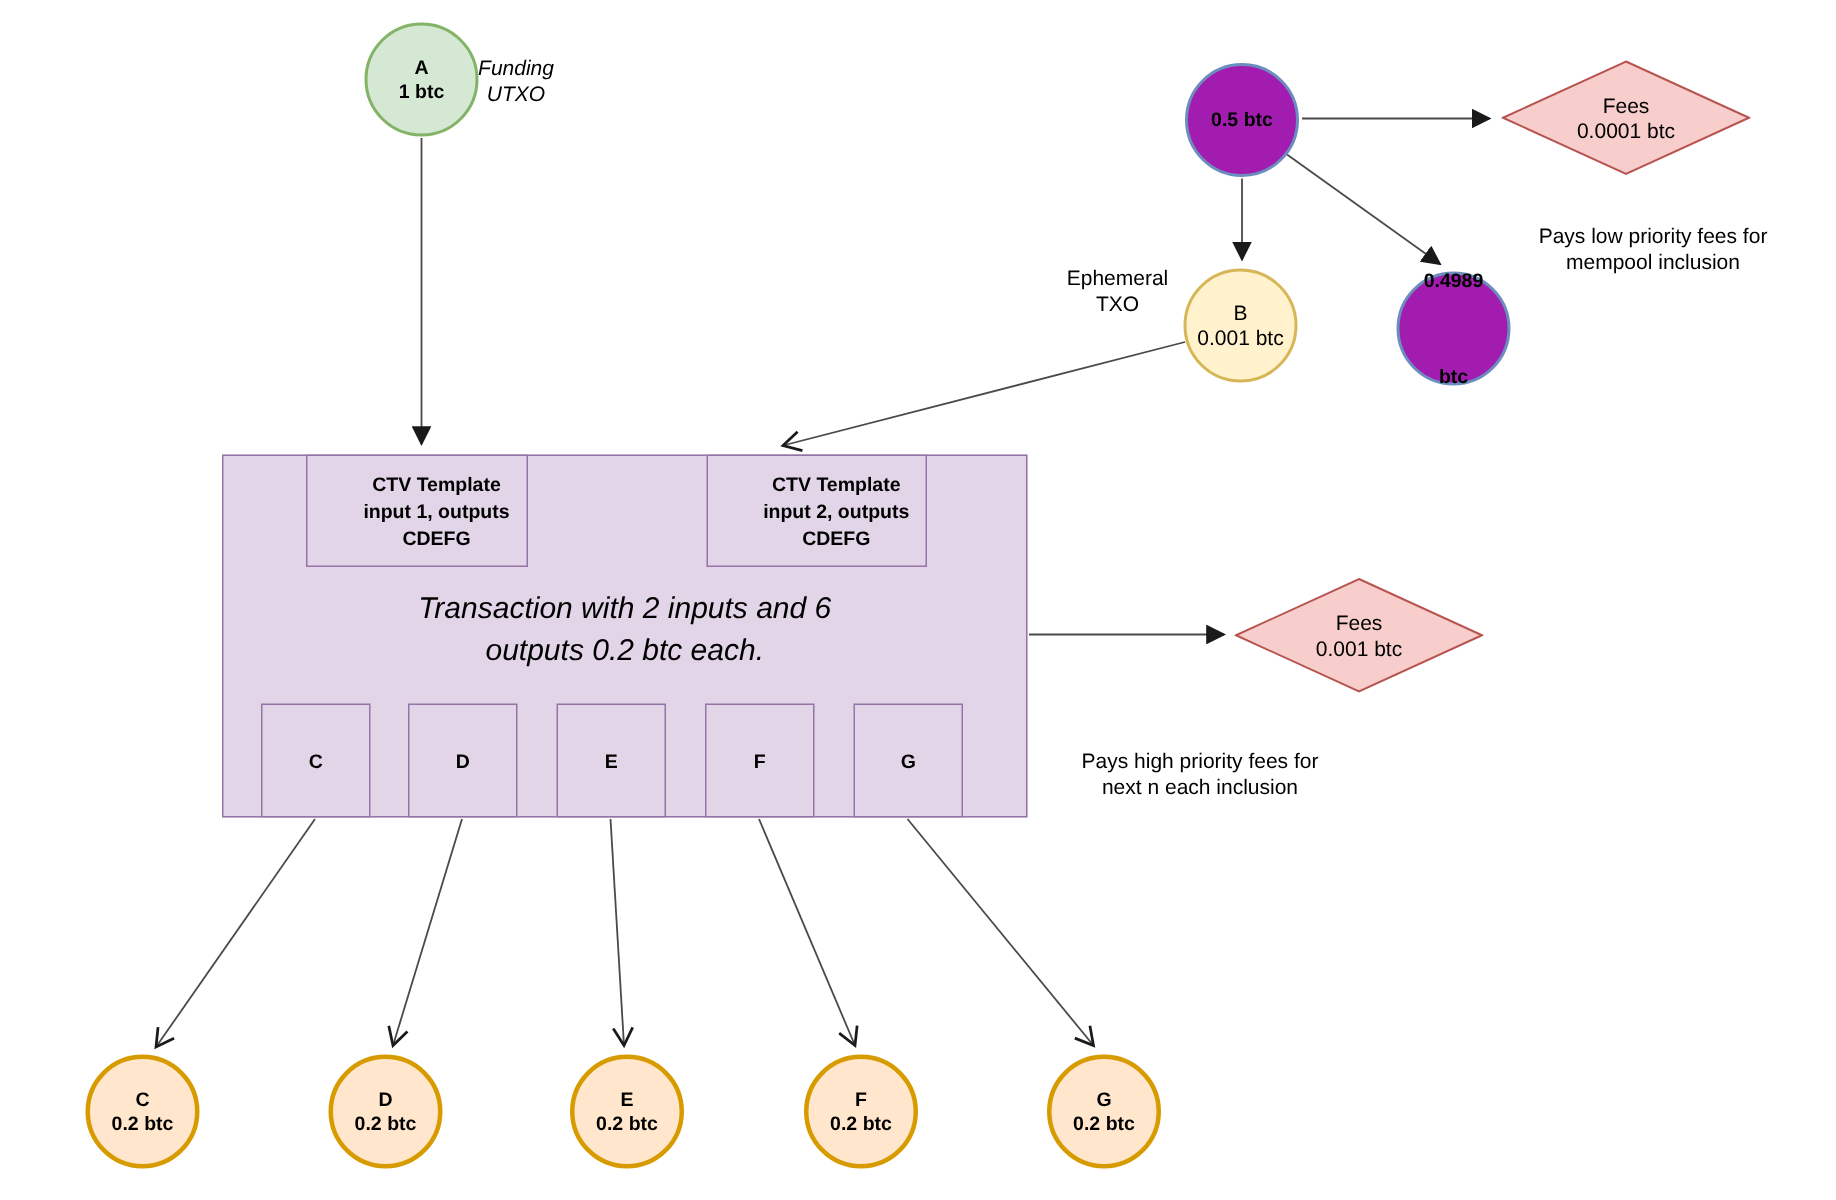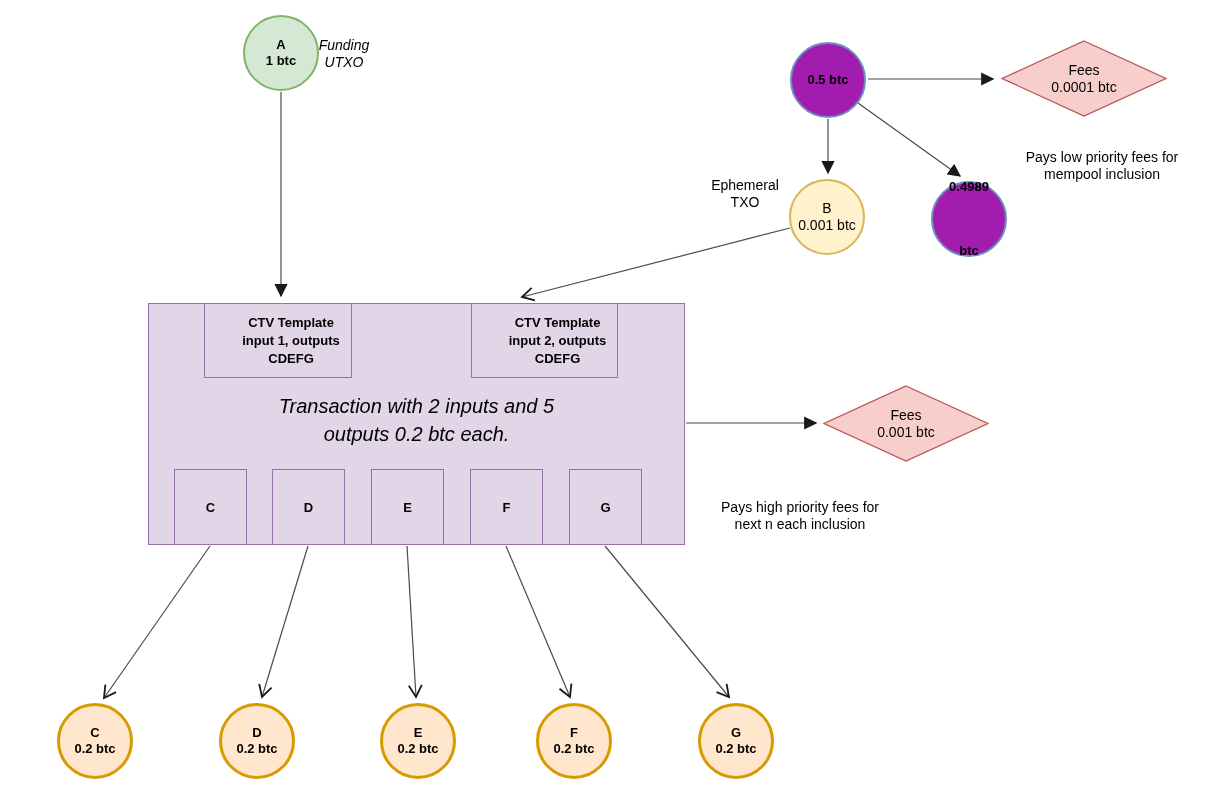--- a/index.html
+++ b/index.html
@@ -136,21 +136,21 @@
       <span>CTV Template</span>
       <span>input 1, outputs</span>
       <span>CDEFG</span>
     </div>
     <div class="ctv" style="left:322px;width:147px;">
       <span>CTV Template</span>
       <span>input 2, outputs</span>
       <span>CDEFG</span>
     </div>
     <div class="caption">
-      <span>Transaction with 2 inputs and 5</span>
+      <span>Transaction with 2 inputs and 6</span>
       <span>outputs 0.2 btc each.</span>
     </div>
     <div class="slot" style="left:25px;">C</div>
     <div class="slot" style="left:123px;">D</div>
     <div class="slot" style="left:222px;">E</div>
     <div class="slot" style="left:321px;">F</div>
     <div class="slot" style="left:420px;">G</div>
   </div>
 
   <div class="diamond" style="left:823px;top:385px;">

